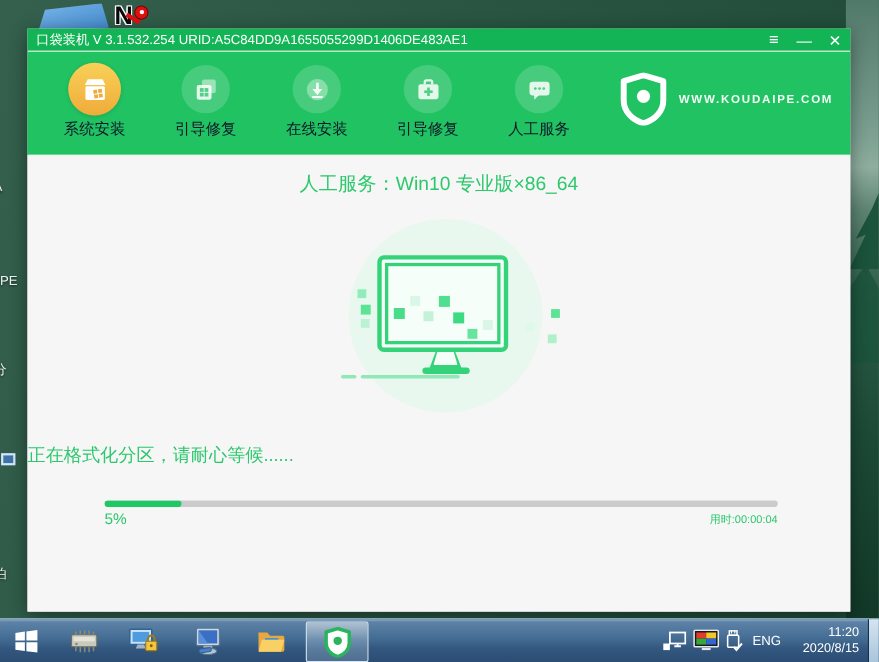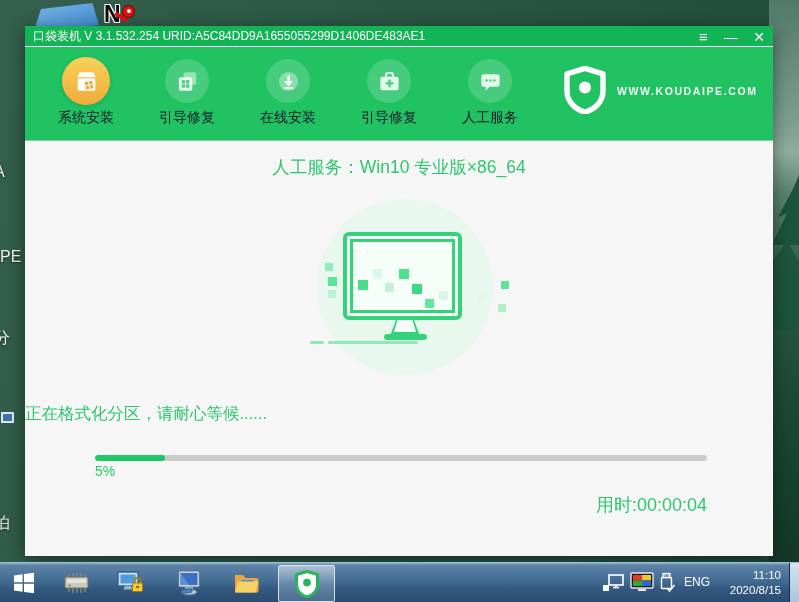--- a/index.html
+++ b/index.html
@@ -21,21 +21,21 @@
   .desk-blue{position:absolute;left:33px;top:3px;width:66px;height:27px;
     background:linear-gradient(160deg,#7ab6ea,#3e86c8);clip-path:polygon(12% 22%,90% 0,100% 82%,2% 100%);}
   .desk-n{position:absolute;left:104px;top:1px;width:36px;height:30px;}
   .desk-n .n{position:absolute;left:0;top:0;font-size:23px;font-weight:900;color:#0a0a0a;
     text-shadow:-1px -1px 0 #fff,1px -1px 0 #fff,-1px 1px 0 #fff,1px 1px 0 #fff;}
   .desk-n .key-head{position:absolute;left:18px;top:4px;width:13px;height:13px;border-radius:50%;
     background:#e01010;border:1px solid #7a0303;}
   .desk-n .key-hole{position:absolute;left:23px;top:8px;width:4px;height:4px;border-radius:50%;background:#fff;}
   .desk-n .key-stem{position:absolute;left:10px;top:14px;width:14px;height:4px;background:#e01010;
     transform:rotate(32deg);border-radius:1px;}
-  .edge-frag{position:absolute;left:-6px;color:#eef4ef;font-size:16px;text-shadow:0 1px 2px rgba(0,0,0,.6);}
+  .edge-frag{position:absolute;left:-6px;color:#eef4ef;font-size:12px;text-shadow:0 1px 2px rgba(0,0,0,.6);}
   .frag-icon{position:absolute;left:1px;top:412px;width:13px;height:11px;border:2px solid #d8e8f4;background:#3f74a8;}
   
   .window{position:absolute;left:25px;top:26px;width:748px;height:530px;
     box-shadow:0 4px 16px rgba(0,0,0,.45);background:var(--content-bg);}
   .titlebar{position:absolute;left:0;top:0;width:100%;height:20px;background:var(--titlebar-green);
     color:#fff;font-size:12px;line-height:21px;padding-left:8px;white-space:nowrap;}
   .win-controls{position:absolute;right:4px;top:0;height:21px;display:flex;align-items:center;gap:8px;}
   .win-btn{width:20px;height:20px;color:#fff;text-align:center;line-height:20px;font-size:14px;cursor:pointer;}
   .win-btn.menu{font-size:15px;letter-spacing:-1px;}
   .navbar{position:absolute;left:0;top:21px;width:100%;height:94px;background:var(--nav-green);
@@ -65,21 +65,21 @@
   .base-bar{position:absolute;left:359px;top:193px;width:43px;height:6px;border-radius:3px;background:var(--illus-green);}
   .ground{position:absolute;top:200px;height:3px;border-radius:2px;background:#90e8b6;}
   .ground.g1{left:285px;width:14px;}
   .ground.g2{left:303px;width:90px;}
   .status-text{position:absolute;left:0;top:262px;width:100%;text-align:left;
     color:var(--accent-green);font-size:16.5px;}
   .progress-track{position:absolute;left:70px;top:314px;width:612px;height:6px;border-radius:3px;
     background:var(--progress-track);overflow:hidden;}
   .progress-fill{height:100%;background:var(--progress-fill);border-radius:3px;width:0;}
   .pct{position:absolute;left:70px;top:322px;color:var(--accent-green);font-size:14px;}
-  .elapsed{position:absolute;right:66px;top:324px;color:var(--accent-green);font-size:18px;margin-top:28px;}
+  .elapsed{position:absolute;right:66px;top:324px;color:var(--accent-green);font-size:10px;}
   
   .taskbar{position:absolute;left:0;bottom:0;width:799px;height:40px;
     background:linear-gradient(180deg,#8fb2cd 0,#5d82a6 6%,#446c93 45%,#32567e 70%,#2b4d74 100%);
     border-top:1px solid #9dbbd3;}
   .tb-item{position:absolute;top:7px;width:28px;height:26px;display:flex;align-items:center;justify-content:center;cursor:pointer;}
   .tb-app{position:absolute;left:278px;top:2px;width:57px;height:37px;border:1px solid #d5e4ef;border-radius:2px;
     background:linear-gradient(180deg,rgba(255,255,255,.5),rgba(190,210,228,.35) 45%,rgba(140,170,200,.35));
     display:flex;align-items:center;justify-content:center;cursor:pointer;}
   .tray-txt{position:absolute;color:#fff;font-size:12px;cursor:pointer;}
   .clock{position:absolute;right:18px;top:5px;color:#fff;font-size:11.5px;line-height:15px;text-align:right;cursor:pointer;}
@@ -344,19 +344,19 @@
         <line x1="7" y1="1.5" x2="7" y2="4" stroke="#fff" stroke-width="1"></line>
         <line x1="10" y1="1.5" x2="10" y2="4" stroke="#fff" stroke-width="1"></line>
         <rect x="3.5" y="5.5" width="10" height="11" rx="1" fill="none" stroke="#fff" stroke-width="1.4"></rect>
         <path d="M9 16 l2.5 2.8 L16.5 13" fill="none" stroke="#fff" stroke-width="1.8"></path>
       </svg>
     </div>
 
     <div class="tray-txt" style="left:684px;top:12px">ENG</div>
 
     <div class="clock">
-      <div>11:10</div>
+      <div>11:20</div>
       <div>2020/8/15</div>
     </div>
 
     <div class="show-desktop"></div>
   </div>
 </div>
 
 </body></html>

